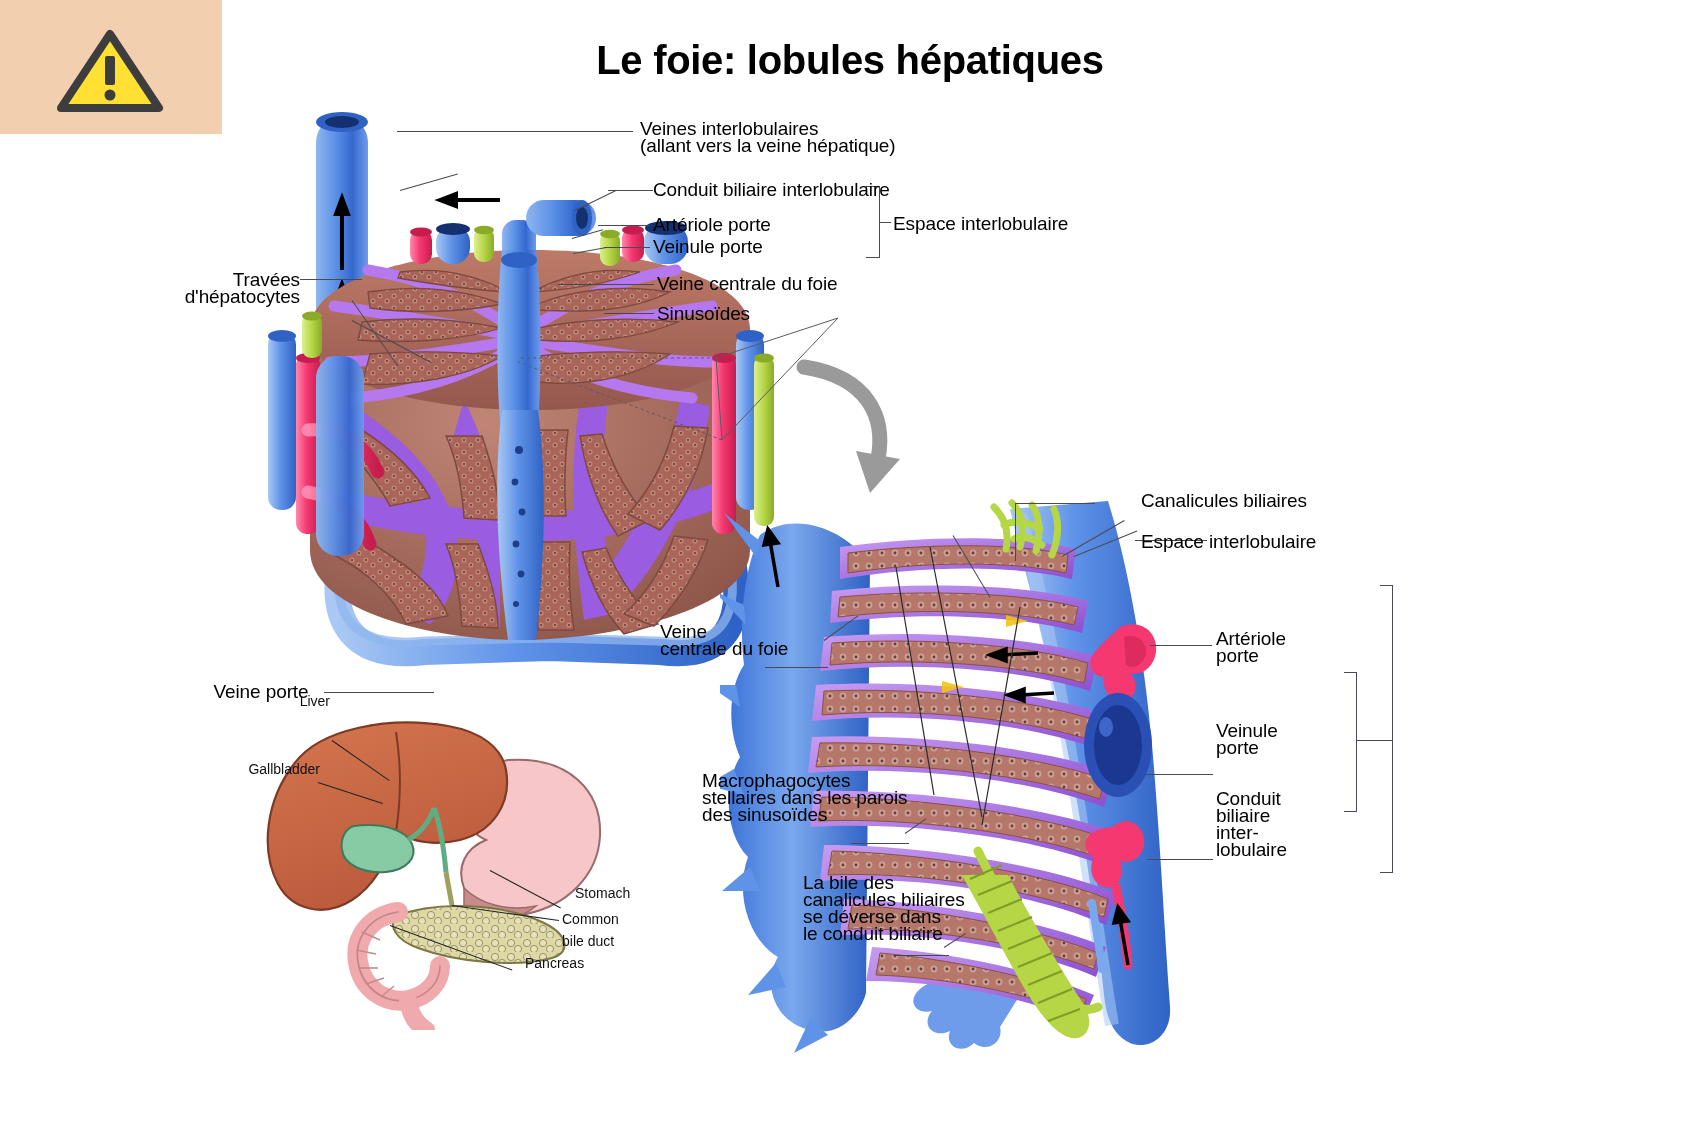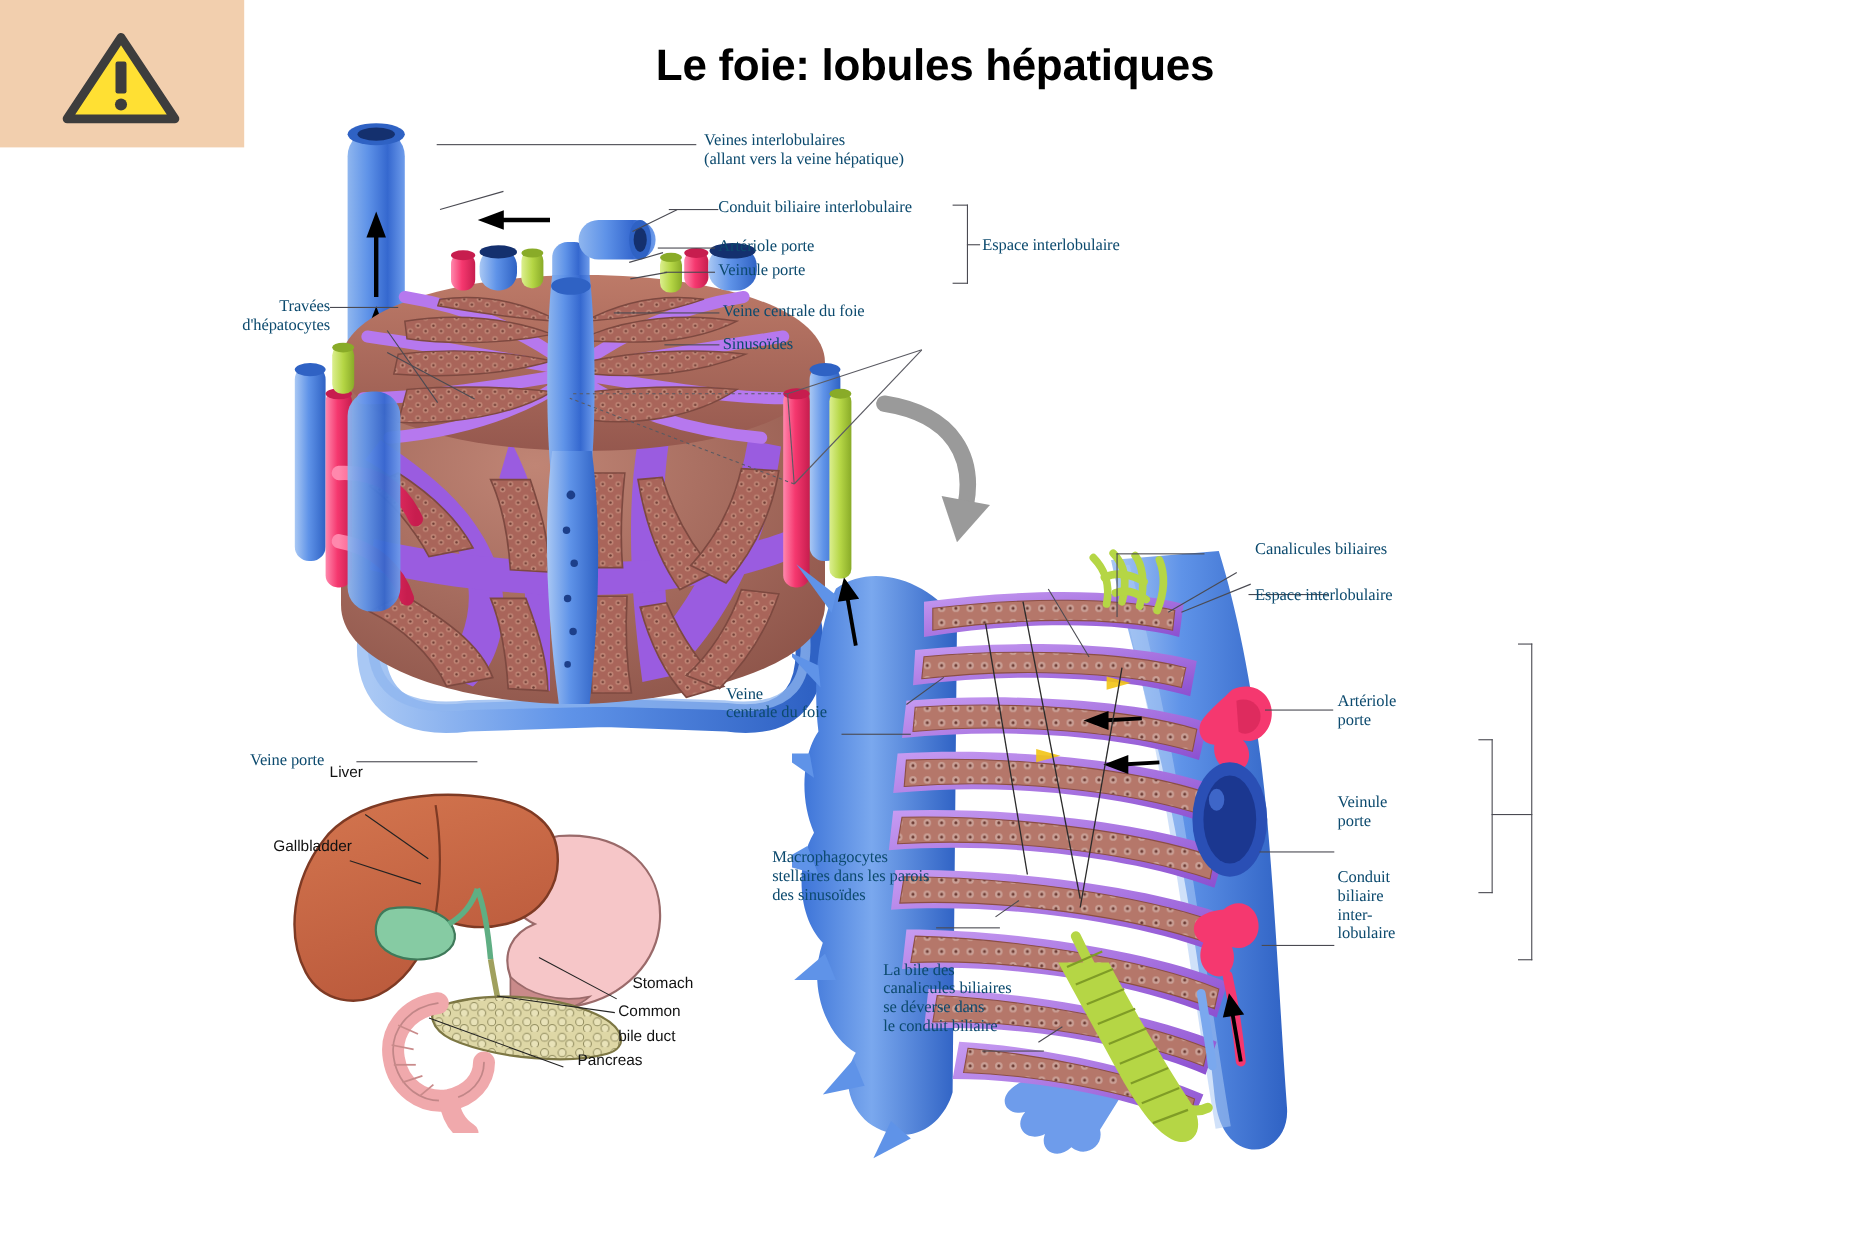--- a/index.html
+++ b/index.html
@@ -25,24 +25,24 @@
     position:absolute;left:300px;top:38px;width:1100px;
     text-align:center;
     font-size:40px;font-weight:bold;color:#000;
     letter-spacing:-0.3px;
     font-family:"Liberation Sans","DejaVu Sans",sans-serif;
   }
 
   
   .lbl{
     position:absolute;
-    font-family:Liberation Serif, serif;
-    font-size:15px;
+    font-family:Liberation Sans, sans-serif;
+    font-size:19px;
     line-height:17px;
-    color:#0c4a6e;
+    color:#000000;
     white-space:pre;
     letter-spacing:-0.1px;
   }
   .lbl.r{text-align:right;}
   .lbl-en{
     position:absolute;
     font-family:"Liberation Sans","DejaVu Sans",sans-serif;
     font-size:14px;line-height:22px;color:#111;white-space:pre;
   }
   .lbl-en.r{text-align:right;}

